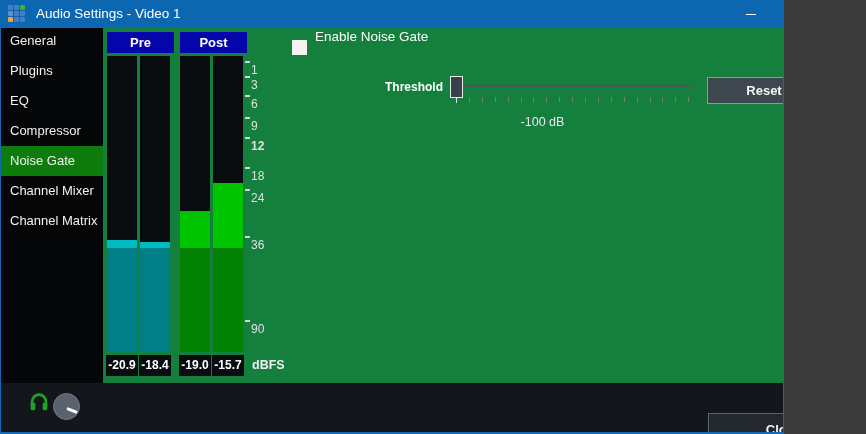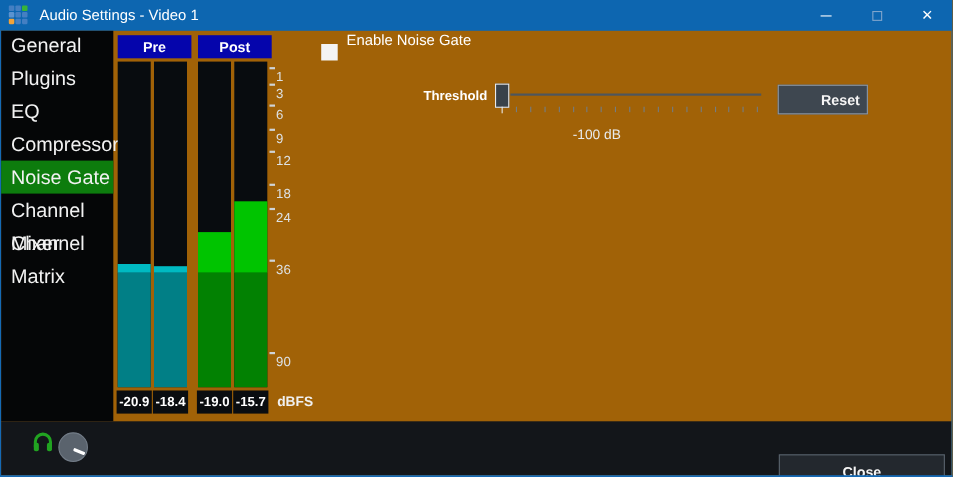--- a/index.html
+++ b/index.html
@@ -1,37 +1,37 @@
 <!DOCTYPE html>
 <html><head>
 <meta charset="utf-8">
 <style>
   * { margin:0; padding:0; box-sizing:border-box; }
   body { background:#3a3a3a; font-family:"Liberation Sans", sans-serif; }
-  .window { position:relative; width:866px; height:434px; background:#a16207; overflow:hidden; }
+  .window { position:relative; width:784px; height:434px; background:#15803d; overflow:hidden; }
 
   
   .titlebar { position:absolute; left:0; top:0; width:866px; height:28px; background:#0d66b0; display:flex; align-items:center; }
   .app-icon { position:absolute; left:8px; top:5px; width:19px; height:19px; display:grid; grid-template-columns:repeat(3,5px); grid-template-rows:repeat(3,5px); gap:1px; }
   .app-icon span { border-radius:1px; }
   .title-text { position:absolute; left:36px; top:0; line-height:28px; color:#ffffff; font-size:13.5px; }
   .winbtns { position:absolute; right:0; top:0; height:28px; display:flex; }
   .winbtn { width:46px; height:28px; display:flex; align-items:center; justify-content:center; }
   .glyph-min { width:10px; height:1px; background:#ffffff; }
   .glyph-max { width:9px; height:9px; border:1px solid #7fa5cc; }
   .glyph-close { color:#ffffff; font-size:13px; line-height:28px; }
 
   
   .b-left  { position:absolute; left:0; top:28px; width:1px; height:406px; background:#1569b4; }
   .b-right { position:absolute; right:0; top:28px; width:1px; height:406px; background:#1569b4; }
   .b-bottom{ position:absolute; left:0; top:432px; width:866px; height:2px; background:#1569b4; }
 
   
   .sidebar { position:absolute; left:1px; top:28px; width:102px; height:355px; background:#050607; }
-  .side-item { position:absolute; left:0; width:102px; height:30px; line-height:30px; padding-left:9px; color:#f2f2f2; font-size:18px; cursor:default; }
+  .side-item { position:absolute; left:0; width:102px; height:30px; line-height:30px; padding-left:9px; color:#f2f2f2; font-size:13px; cursor:default; }
   .side-item.selected { background:#0d7c0d; }
 
   
   .mhdr { position:absolute; top:32px; width:67px; height:21px; background:#0505ac; color:#ffffff; font-weight:bold; font-size:13px; text-align:center; line-height:21px; }
 
   .bar-col { position:absolute; top:56px; height:296px; background:#080c0f; }
   .bar-fill { position:absolute; left:0; width:100%; }
   .val-box { position:absolute; top:355px; height:21px; background:#0a0d10; color:#ffffff; font-weight:bold; font-size:12px; text-align:center; line-height:21px; }
   .unit-label { position:absolute; left:252px; top:355px; height:21px; line-height:21px; color:#f0f0f0; font-weight:bold; font-size:12.5px; }
   .scale-dash { position:absolute; left:245px; width:5px; height:2px; background:#cfd4d8; }
@@ -122,21 +122,21 @@
       <div class="val-box" style="left: 212px; width: 32px;">-15.7</div>
       <div class="scale-dash" style="top: 61px;"></div>
       <div class="scale-num" style="top: 63px;">1</div>
       <div class="scale-dash" style="top: 76px;"></div>
       <div class="scale-num" style="top: 78px;">3</div>
       <div class="scale-dash" style="top: 95px;"></div>
       <div class="scale-num" style="top: 97px;">6</div>
       <div class="scale-dash" style="top: 117px;"></div>
       <div class="scale-num" style="top: 119px;">9</div>
       <div class="scale-dash" style="top: 137px;"></div>
-      <div class="scale-num" style="top: 139px;">12</div>
+      <div class="scale-num" style="top: 139px; font-weight: bold;">12</div>
       <div class="scale-dash" style="top: 167px;"></div>
       <div class="scale-num" style="top: 169px;">18</div>
       <div class="scale-dash" style="top: 189px;"></div>
       <div class="scale-num" style="top: 191px;">24</div>
       <div class="scale-dash" style="top: 236px;"></div>
       <div class="scale-num" style="top: 238px; text-align: center;">36</div>
       <div class="scale-dash" style="top: 320px;"></div>
       <div class="scale-num" style="top: 322px;">90</div>
     </div>
   <div class="unit-label">dBFS</div>

